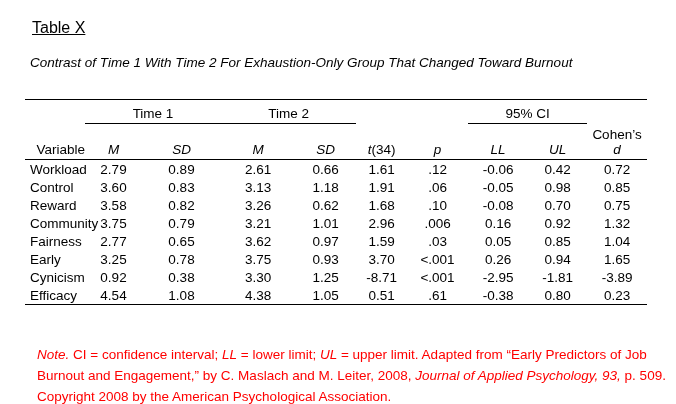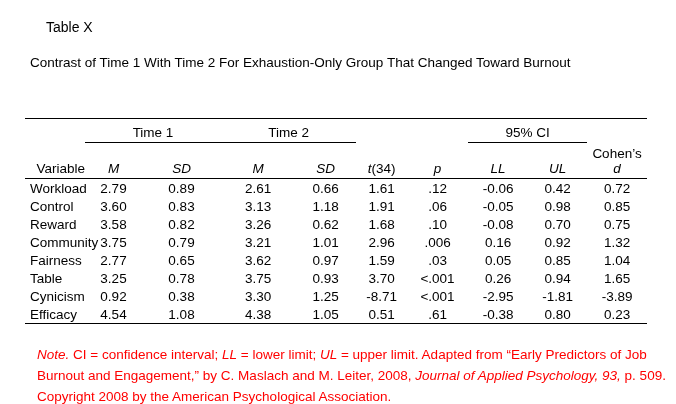--- a/index.html
+++ b/index.html
@@ -1,20 +1,20 @@
 <!DOCTYPE html>
 <html><head>
 <meta charset="utf-8">
 <style>
   html,body{margin:0;padding:0;background:#fff;}
   .doc{position:relative;width:676px;height:404px;background:#ffffff;color:#000;
        font-family:"Liberation Sans",sans-serif;overflow:hidden;}
-  .table-label{position:absolute;left:46px;top:19px;font-size:14px;}
-  .table-title{position:absolute;left:30px;top:55px;font-size:13.5px;white-space:nowrap;}
-  table.apa{position:absolute;left:25px;top:118px;width:622px;border-collapse:collapse;table-layout:fixed;
+  .table-label{position:absolute;left:32px;top:19px;font-size:16px;text-decoration:underline;}
+  .table-title{position:absolute;left:30px;top:55px;font-size:13.5px;font-style:italic;white-space:nowrap;}
+  table.apa{position:absolute;left:25px;top:99px;width:622px;border-collapse:collapse;table-layout:fixed;
        font-size:13.5px;border-top:1.5px solid #000;border-bottom:1.5px solid #000;}
   tr.sprow td{height:21px;vertical-align:bottom;text-align:center;padding:0 0 2px 0;white-space:nowrap;}
   tr.sprow td.line{border-bottom:1.5px solid #000;}
   tr.labels th{height:33px;vertical-align:bottom;font-weight:normal;text-align:center;
        border-bottom:1.5px solid #000;padding:0 0 2px 0;white-space:nowrap;}
   tr.labels th.var{text-align:right;padding-left:5px;margin-left:16px;}
   tbody td{height:18px;text-align:center;padding:0;white-space:nowrap;vertical-align:middle;}
   tbody td.var{text-align:left;padding-left:5px;}
   .it{font-style:italic;}
   .note{position:absolute;left:25px;top:332px;width:632px;margin:12px;font-size:13.5px;line-height:21px;}
@@ -121,21 +121,21 @@
           <td>0.65</td>
           <td>3.62</td>
           <td>0.97</td>
           <td>1.59</td>
           <td>.03</td>
           <td>0.05</td>
           <td>0.85</td>
           <td>1.04</td>
         </tr>
         <tr>
-          <td class="var">Table</td>
+          <td class="var">Early</td>
           <td>3.25</td>
           <td>0.78</td>
           <td>3.75</td>
           <td>0.93</td>
           <td>3.70</td>
           <td>&lt;.001</td>
           <td>0.26</td>
           <td>0.94</td>
           <td>1.65</td>
         </tr>

